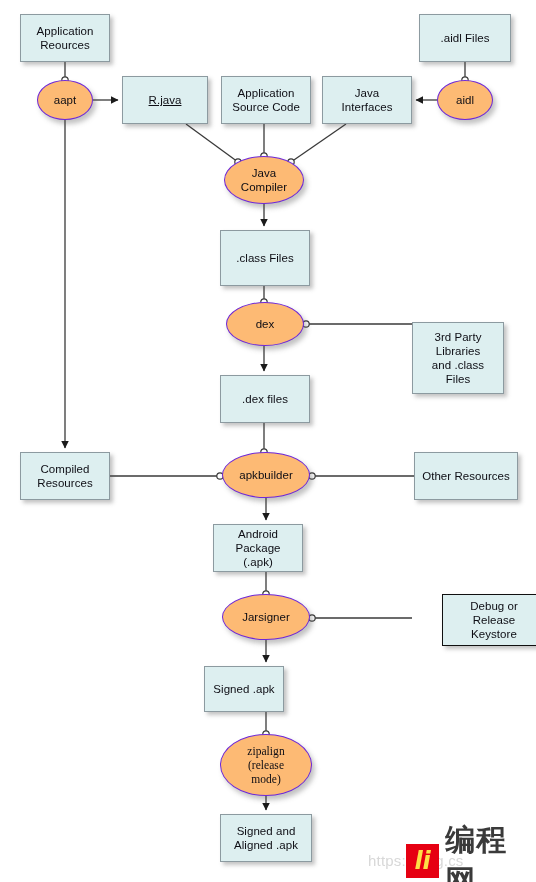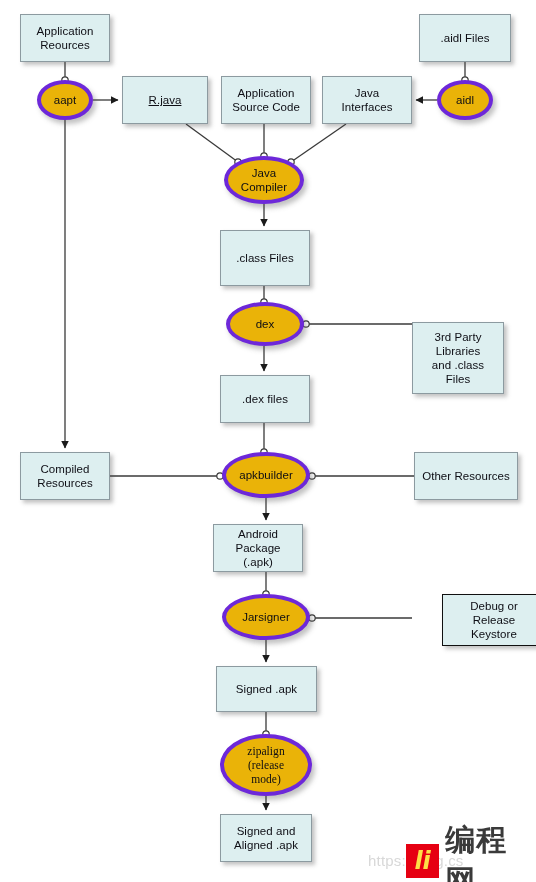--- a/index.html
+++ b/index.html
@@ -30,22 +30,22 @@
   .node .lbl{display:block;padding:0 3px;}
   .box{
     background:#ddeff0;
     border:1px solid #8c9aa0;
     box-shadow:3px 3px 4px rgba(80,80,80,0.34);
   }
   .box.strong{
     border:1.6px solid #101010;
   }
   .ell{
-    background:#eab308;
-    border:4px solid #6d28d9;
+    background:#fdba74;
+    border:1px solid #6d28d9;
     border-radius:50%;
     box-shadow:3px 4px 5px rgba(80,80,80,0.35);
   }
   .watermark{
     position:absolute;
     display:flex;
     align-items:center;
     gap:6px;
     user-select:none;
   }
@@ -173,21 +173,21 @@
       </div>
       <div class="node box" style="left: 213px; top: 524px; width: 90px; height: 48px;">
         <span class="lbl">Android Package<br>(.apk)</span>
       </div>
       <div class="node ell" style="left: 222px; top: 594px; width: 88px; height: 46px;">
         <span class="lbl">Jarsigner</span>
       </div>
       <div class="node box strong" style="left: 412px; top: 594px; width: 104px; height: 52px; margin-left: 30px;">
         <span class="lbl">Debug or<br>Release<br>Keystore</span>
       </div>
-      <div class="node box" style="left: 216px; top: 666px; width: 101px; height: 46px;">
+      <div class="node box" style="left: 204px; top: 666px; width: 80px; height: 46px;">
         <span class="lbl">Signed .apk</span>
       </div>
       <div class="node ell" style="left: 220px; top: 734px; width: 92px; height: 62px; font-family: Liberation Serif, serif;">
         <span class="lbl">zipalign<br>(release<br>mode)</span>
       </div>
       <div class="node box" style="left: 220px; top: 814px; width: 92px; height: 48px;">
         <span class="lbl">Signed and<br>Aligned .apk</span>
       </div>
     </div>
 

